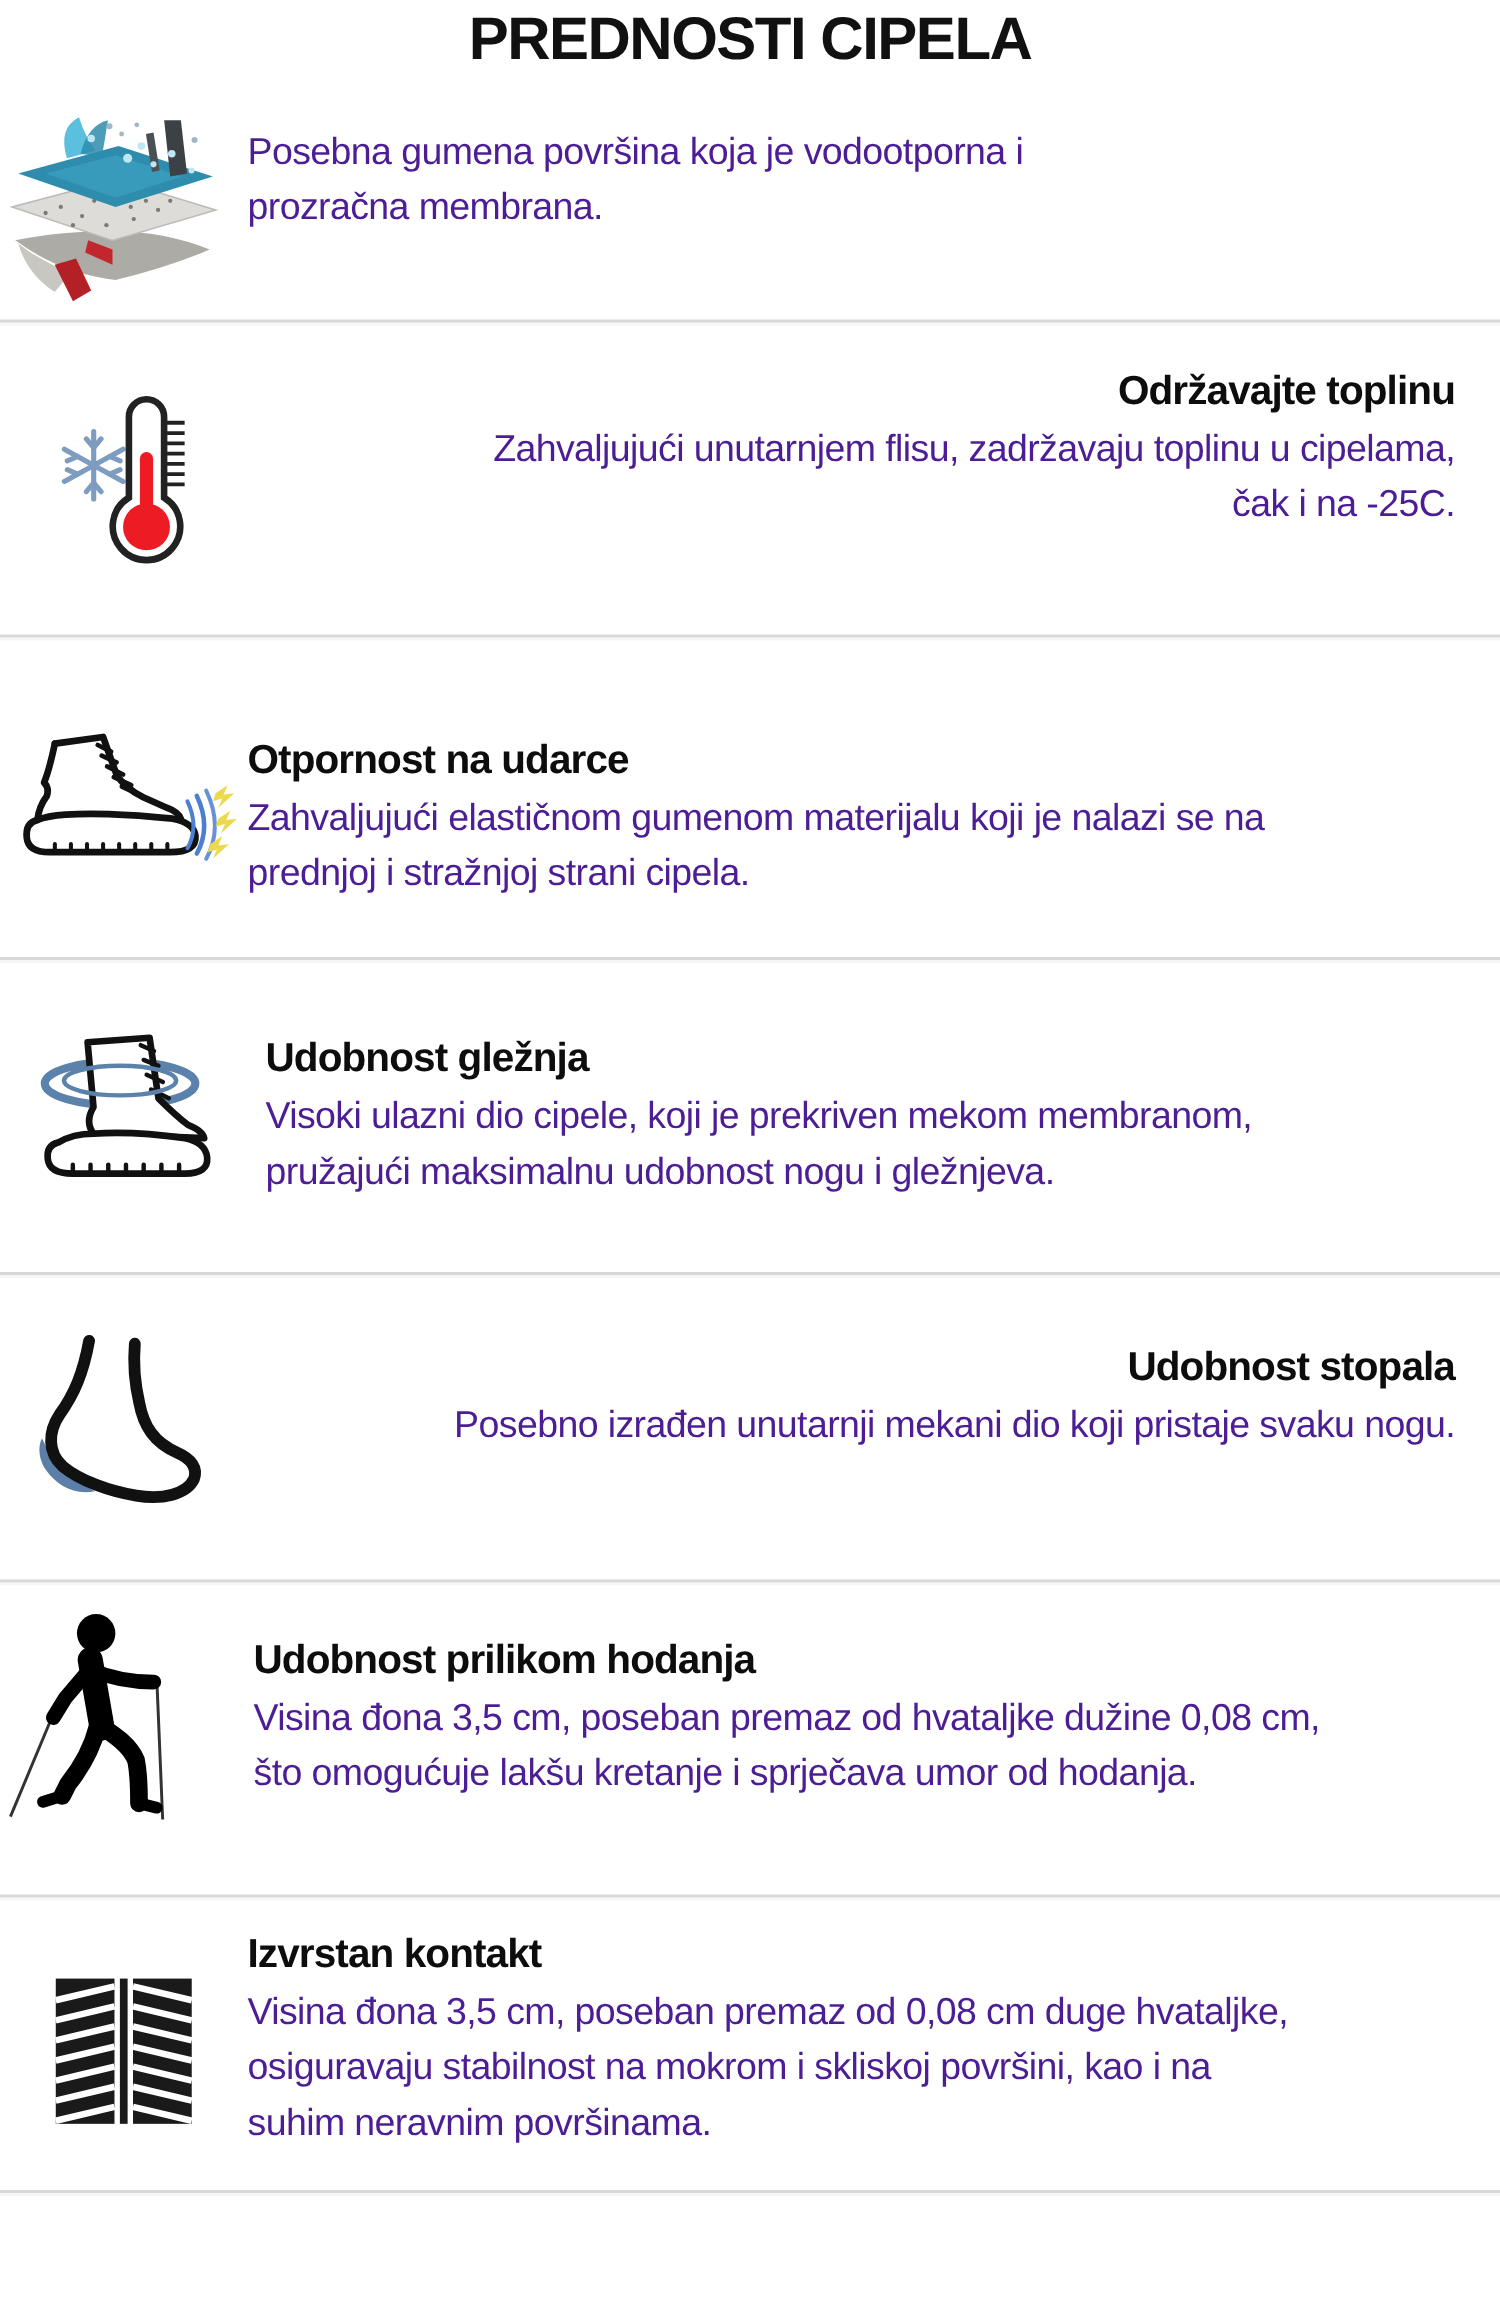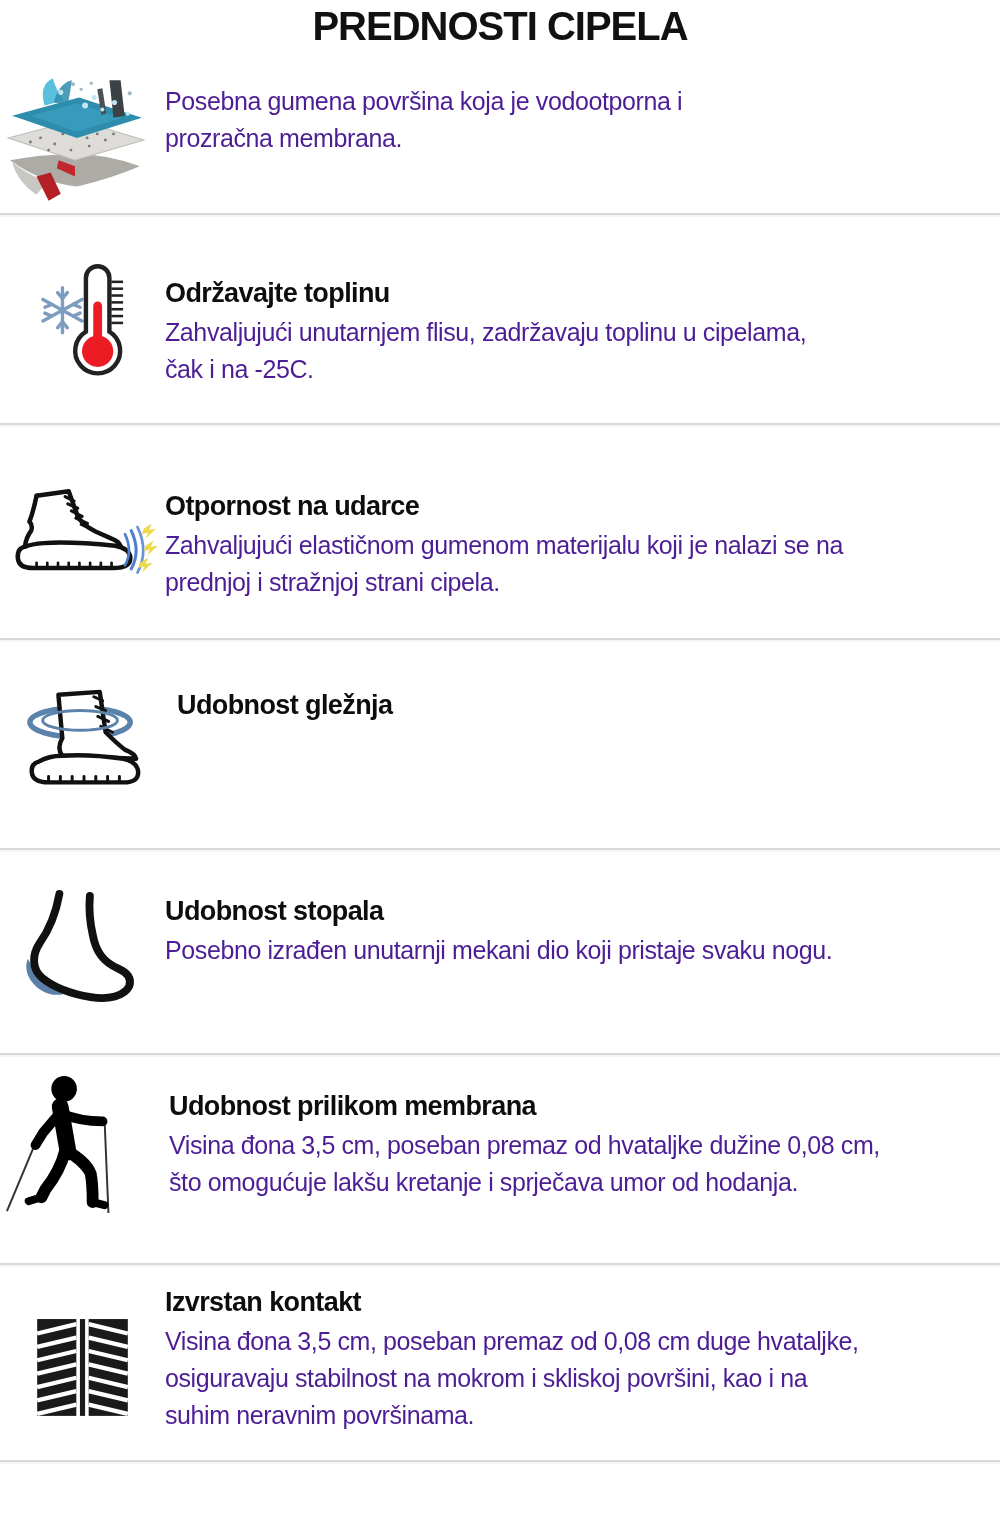--- a/index.html
+++ b/index.html
@@ -40,26 +40,26 @@
     margin:0;
     font-size:25px; line-height:37px; letter-spacing:-0.4px;
     color:#4c1d95;
     white-space:pre-line;
   }
 
   .r1 { height:140px; }
   .r1 .text-col { padding-top:8px; }
   .r1 .icon-col { align-items:flex-start; justify-content:flex-start; }
   .r2 { height:210px; }
-  .r2 .text-col { padding-top:63px; }
+  .r2 .text-col { padding-top:30px;text-align:right; }
   .r3 { height:215px; }
   .r3 .text-col { padding-top:66px; }
   .r4 { height:210px;gap:12px; }
   .r4 .text-col { padding-top:50px; }
-  .r5 { height:205px; }
+  .r5 { height:205px;text-align:right; }
   .r5 .text-col { padding-top:46px; }
   .r5 .icon-col { align-items:flex-start; padding-top:36px; }
   .r6 { height:210px; }
   .r6 .text-col { padding-top:36px; }
   .r6 .icon-col { align-items:flex-start; padding-top:18px; justify-content:flex-start; padding-left:4px; }
   .r7 { height:197px;justify-content:center; }
   .r7 .text-col { padding-top:22px; }
   .r7 .icon-col { align-items:flex-start; padding-top:52px; }
 </style>
 </head>
@@ -221,20 +221,22 @@
           <path d="M66,95 L66,101"></path>
             <path d="M78,95 L78,101"></path>
             <path d="M90,95 L90,101"></path>
             <path d="M102,95 L102,101"></path>
         </g>
         <ellipse cx="62" cy="38" rx="38" ry="10" fill="none" stroke="#5b82ab" stroke-width="3"></ellipse>
       </svg>
     </div>
     <div class="text-col">
       <h2 class="feat-title">Udobnost gležnja</h2>
+      <p class="feat-desc">Visoki ulazni dio cipele, koji je prekriven mekom membranom,
+pružajući maksimalnu udobnost nogu i gležnjeva.</p>
     </div>
   </div>
 
   <div class="row r5">
     <div class="icon-col">
       <svg width="130" height="118" viewBox="0 0 132 120">
         <path d="M10,74 C16,88 28,100 46,110 C32,113 20,106 13,96 C8,89 7,80 10,74 Z" fill="#5b7fa6"></path>
         <path d="M42,8 C38,30 32,44 22,58 C14,70 14,84 24,93 C36,103 56,110 74,113 C92,116 108,112 113,102 C116,94 111,88 102,84 C86,77 79,66 76,50 C73,37 72,22 73,10" fill="none" stroke="#111" stroke-width="8" stroke-linecap="round"></path>
       </svg>
     </div>
@@ -253,21 +255,21 @@
         <path d="M57,34 L65,80" stroke="#000" stroke-width="17" stroke-linecap="round" fill="none"></path>
         <path d="M58,41 C70,46 82,49 100,49" stroke="#000" stroke-width="10" stroke-linecap="round" fill="none"></path>
         <path d="M57,40 L40,60 L32,73" stroke="#000" stroke-width="10" stroke-linecap="round" fill="none"></path>
         <path d="M63,78 C74,85 84,92 88,102 C90,112 90,122 90,131" stroke="#000" stroke-width="12" stroke-linecap="round" fill="none"></path>
         <path d="M62,79 C58,95 50,108 42,118 L38,126" stroke="#000" stroke-width="12" stroke-linecap="round" fill="none"></path>
         <path d="M90,131 L102,134" stroke="#000" stroke-width="8" stroke-linecap="round"></path>
         <path d="M38,126 L25,130" stroke="#000" stroke-width="8" stroke-linecap="round"></path>
       </svg>
     </div>
     <div class="text-col">
-      <h2 class="feat-title">Udobnost prilikom membrana</h2>
+      <h2 class="feat-title">Udobnost prilikom hodanja</h2>
       <p class="feat-desc">Visina đona 3,5 cm, poseban premaz od hvataljke dužine 0,08 cm,
 što omogućuje lakšu kretanje i sprječava umor od hodanja.</p>
     </div>
   </div>
 
   <div class="row r7">
     <div class="icon-col">
       <svg width="103" height="103" viewBox="0 0 100 100">
         <rect x="6" y="2" width="38" height="94" fill="#1a1a1a"></rect>
         <rect x="56" y="2" width="38" height="94" fill="#1a1a1a"></rect>

